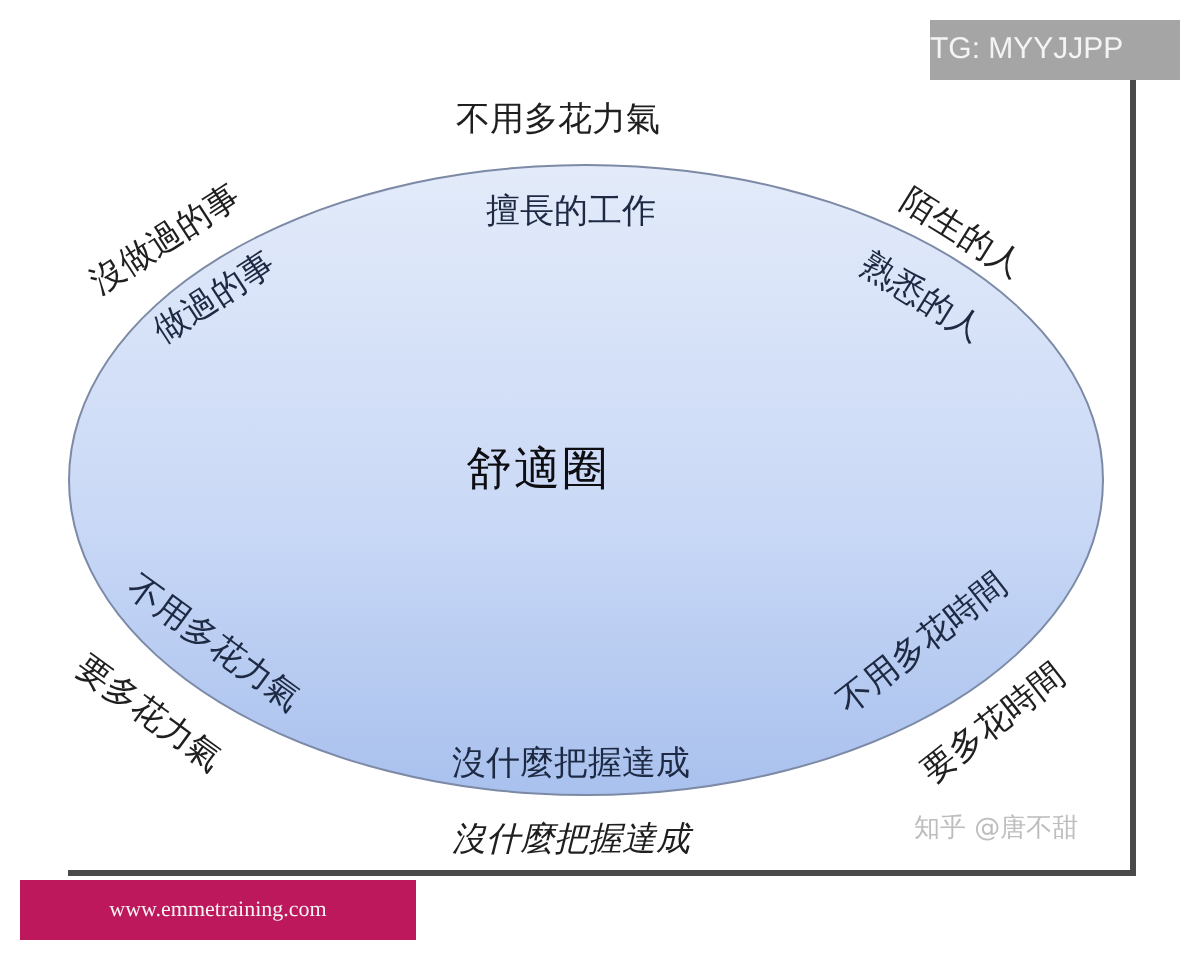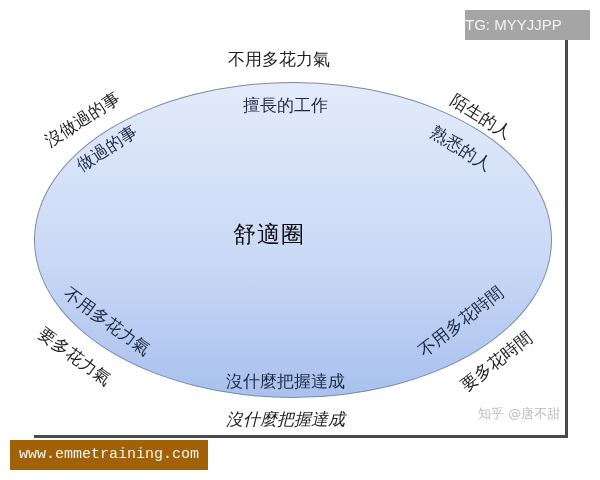--- a/index.html
+++ b/index.html
@@ -23,25 +23,25 @@
   .label { position:absolute; color:#1f1f1f; font-size:17px; white-space:nowrap; transform-origin:center center; }
   .inner { color:#1e2a44; }
   .title {
     position:absolute; left:233px; top:219px; font-size:23px; font-weight:normal; color:#0d0d12; letter-spacing:1px;
   }
   .badge-tg {
     position:absolute; left:465px; top:10px; width:125px; height:30px; background:#a5a5a5; color:#f4f4f4;
     font-family:"Liberation Sans", sans-serif; font-size:15px; line-height:30px; text-align:left;
   }
   .badge-site {
-    position:absolute; left:10px; top:440px; width:198px; height:30px; background:#a16207; color:#f4f4f4;
-    font-family:Liberation Mono, monospace; font-size:15px; line-height:30px; text-align:center;
+    position:absolute; left:10px; top:440px; width:198px; height:30px; background:#be185d; color:#f4f4f4;
+    font-family:Liberation Serif, serif; font-size:11px; line-height:30px; text-align:center;
   }
   .zhihu {
-    position:absolute; left:457px; top:405px; font-size:13px; color:#bdbdbd; white-space:nowrap;margin-left:21px;
+    position:absolute; left:457px; top:405px; font-size:13px; color:#bdbdbd; white-space:nowrap;
   }
 </style>
 </head>
 <body>
 
 <div class="frame-shadow-right"></div>
 <div class="frame-shadow-bottom"></div>
 
 <div class="ellipse"></div>
 

